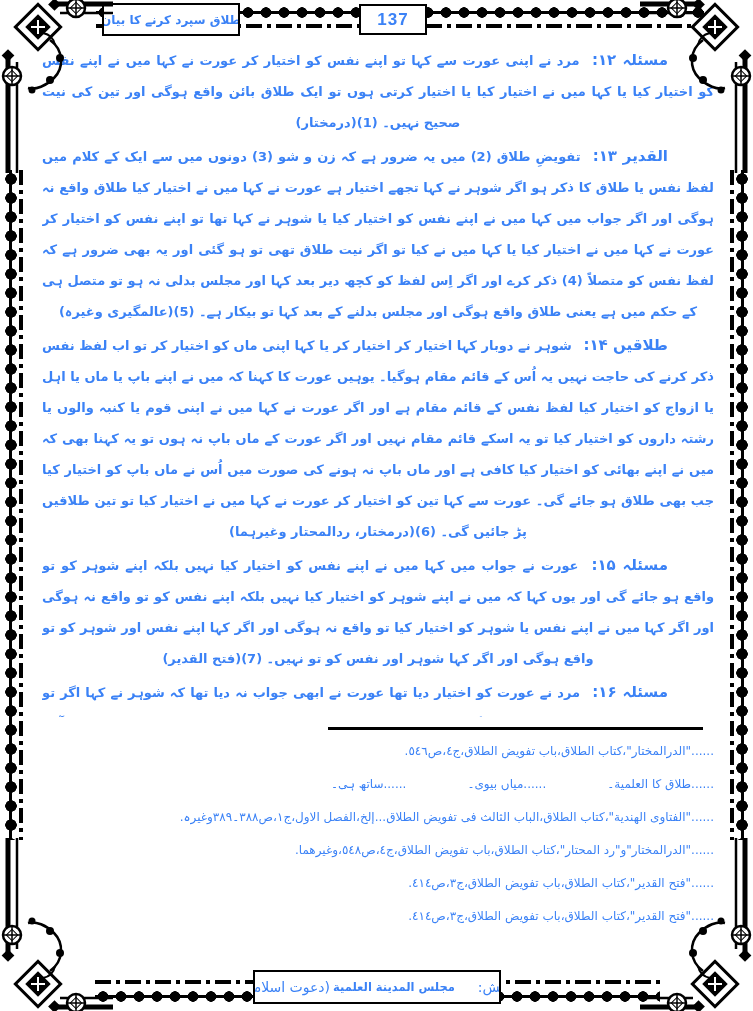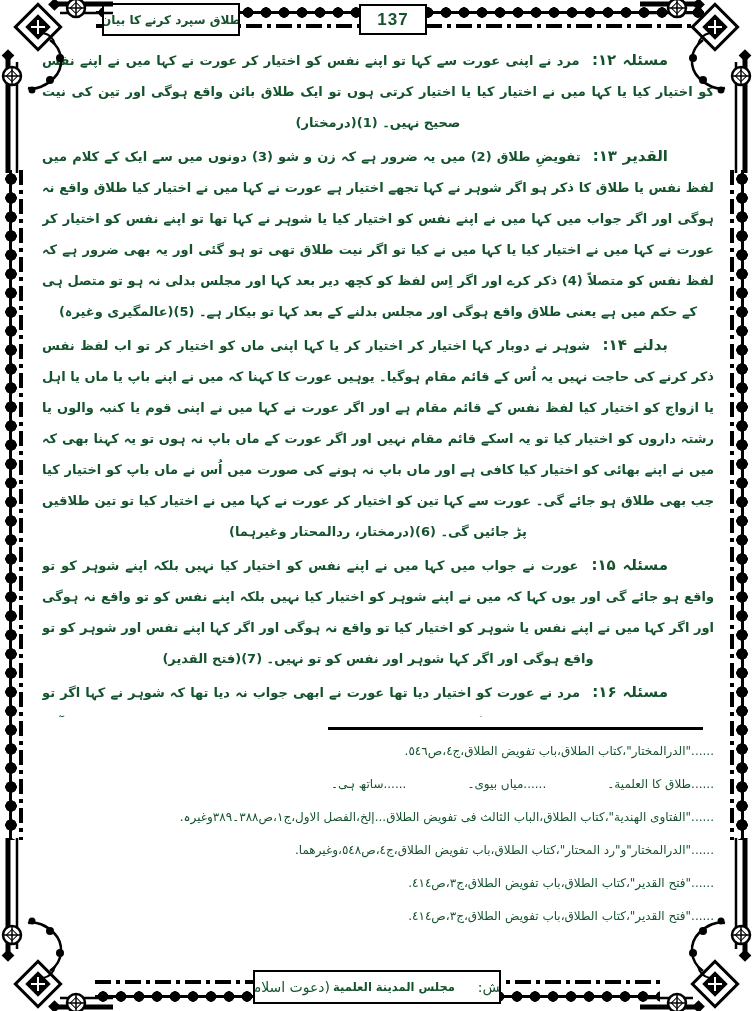--- a/index.html
+++ b/index.html
@@ -1,19 +1,19 @@
 <!DOCTYPE html>
 <html lang="ur"><head>
 <meta charset="utf-8">
 <style>
   * { margin:0; padding:0; box-sizing:border-box; }
   html,body { background:#fff; }
   .page {
     position:relative; width:753px; height:1011px; background:#fff;
-    font-family:"DejaVu Sans", sans-serif; color:#14532d; overflow:hidden;
+    font-family:"DejaVu Sans", sans-serif; color:#3b82f6; overflow:hidden;
   }
 
   
   .hline {
     position:absolute; height:4px;
     background: repeating-linear-gradient(to right,
       #000 0 16px, transparent 16px 21px, #000 21px 25px, transparent 25px 30px);
   }
   .hbeads {
     position:absolute; height:13px;
@@ -205,21 +205,21 @@
   <main class="content" dir="rtl">
     <p class="mas">
       <span class="mlabel">مسئلہ ۱۲:</span>
       <span>مرد نے اپنی عورت سے کہا تو اپنے نفس کو اختیار کر عورت نے کہا میں نے اپنے نفس کو اختیار کیا یا کہا میں نے اختیار کیا یا اختیار کرتی ہوں تو ایک طلاق بائن واقع ہوگی اور تین کی نیت صحیح نہیں۔ (1)(درمختار)</span>
     </p>
     <p class="mas">
       <span class="mlabel">القدیر ۱۳:</span>
       <span>تفویضِ طلاق (2) میں یہ ضرور ہے کہ زن و شو (3) دونوں میں سے ایک کے کلام میں لفظ نفس یا طلاق کا ذکر ہو اگر شوہر نے کہا تجھے اختیار ہے عورت نے کہا میں نے اختیار کیا طلاق واقع نہ ہوگی اور اگر جواب میں کہا میں نے اپنے نفس کو اختیار کیا یا شوہر نے کہا تھا تو اپنے نفس کو اختیار کر عورت نے کہا میں نے اختیار کیا یا کہا میں نے کیا تو اگر نیت طلاق تھی تو ہو گئی اور یہ بھی ضرور ہے کہ لفظ نفس کو متصلاً (4) ذکر کرے اور اگر اِس لفظ کو کچھ دیر بعد کہا اور مجلس بدلی نہ ہو تو متصل ہی کے حکم میں ہے یعنی طلاق واقع ہوگی اور مجلس بدلنے کے بعد کہا تو بیکار ہے۔ (5)(عالمگیری وغیرہ)</span>
     </p>
     <p class="mas">
-      <span class="mlabel">بدلنے ۱۴:</span>
+      <span class="mlabel">طلاقیں ۱۴:</span>
       <span>شوہر نے دوبار کہا اختیار کر اختیار کر یا کہا اپنی ماں کو اختیار کر تو اب لفظ نفس ذکر کرنے کی حاجت نہیں یہ اُس کے قائم مقام ہوگیا۔ یوہیں عورت کا کہنا کہ میں نے اپنے باپ یا ماں یا اہل یا ازواج کو اختیار کیا لفظ نفس کے قائم مقام ہے اور اگر عورت نے کہا میں نے اپنی قوم یا کنبہ والوں یا رشتہ داروں کو اختیار کیا تو یہ اسکے قائم مقام نہیں اور اگر عورت کے ماں باپ نہ ہوں تو یہ کہنا بھی کہ میں نے اپنے بھائی کو اختیار کیا کافی ہے اور ماں باپ نہ ہونے کی صورت میں اُس نے ماں باپ کو اختیار کیا جب بھی طلاق ہو جائے گی۔ عورت سے کہا تین کو اختیار کر عورت نے کہا میں نے اختیار کیا تو تین طلاقیں پڑ جائیں گی۔ (6)(درمختار، ردالمحتار وغیرہما)</span>
     </p>
     <p class="mas">
       <span class="mlabel">مسئلہ ۱۵:</span>
       <span>عورت نے جواب میں کہا میں نے اپنے نفس کو اختیار کیا نہیں بلکہ اپنے شوہر کو تو واقع ہو جائے گی اور یوں کہا کہ میں نے اپنے شوہر کو اختیار کیا نہیں بلکہ اپنے نفس کو تو واقع نہ ہوگی اور اگر کہا میں نے اپنے نفس یا شوہر کو اختیار کیا تو واقع نہ ہوگی اور اگر کہا اپنے نفس اور شوہر کو تو واقع ہوگی اور اگر کہا شوہر اور نفس کو تو نہیں۔ (7)(فتح القدیر)</span>
     </p>
     <p class="mas">
       <span class="mlabel">مسئلہ ۱۶:</span>
       <span>مرد نے عورت کو اختیار دیا تھا عورت نے ابھی جواب نہ دیا تھا کہ شوہر نے کہا اگر تو اپنے کو اختیار کرلے تو ایک ہزار دوں گا عورت نے اپنے کو اختیار کیا تو نہ طلاق ہوئی نہ مال دینا واجب آیا۔ (8)(فتح القدیر)</span>
     </p>

